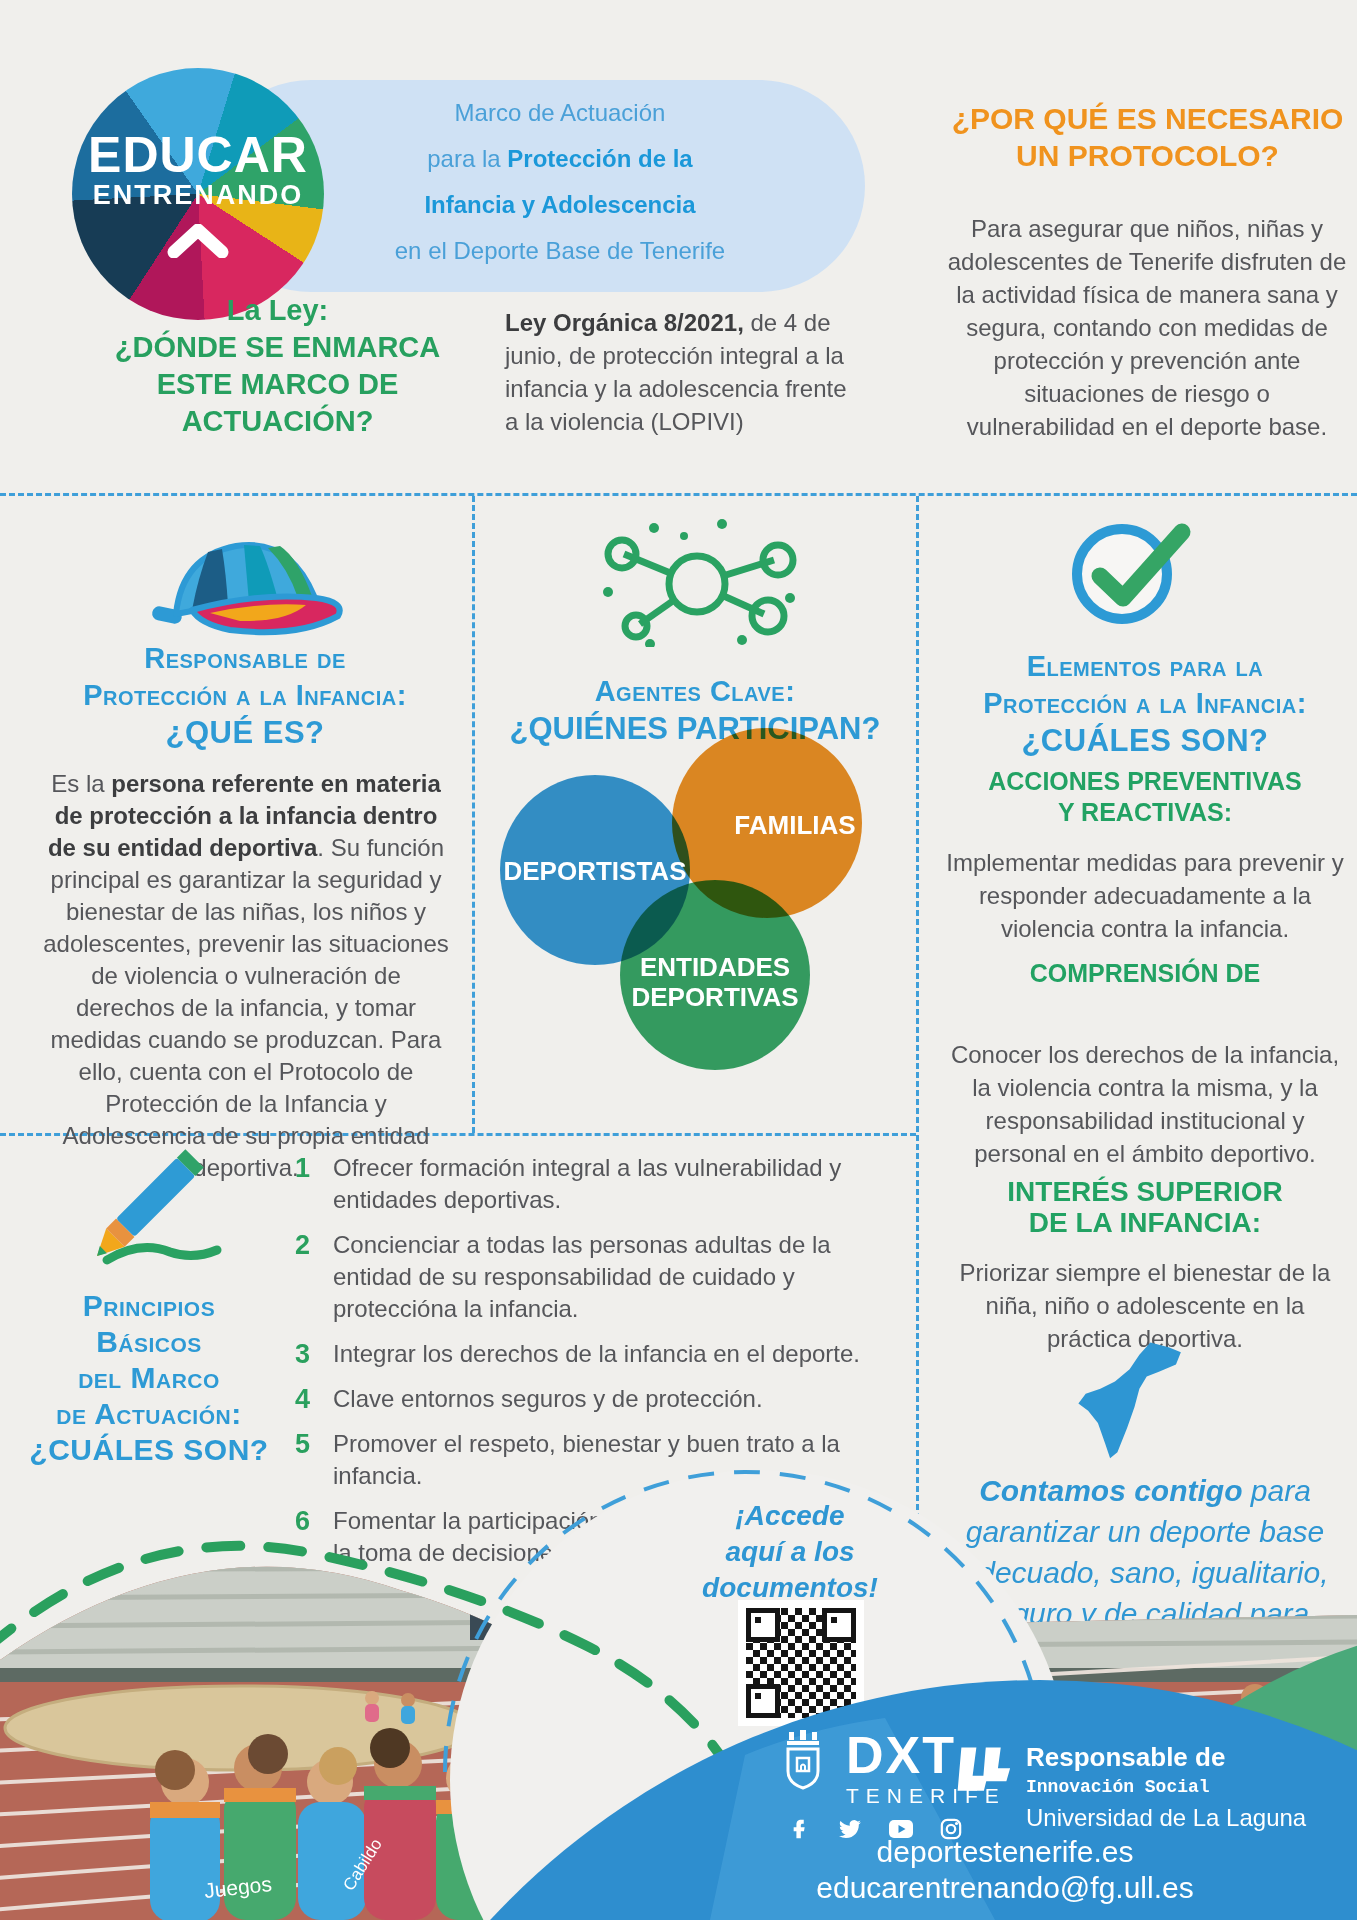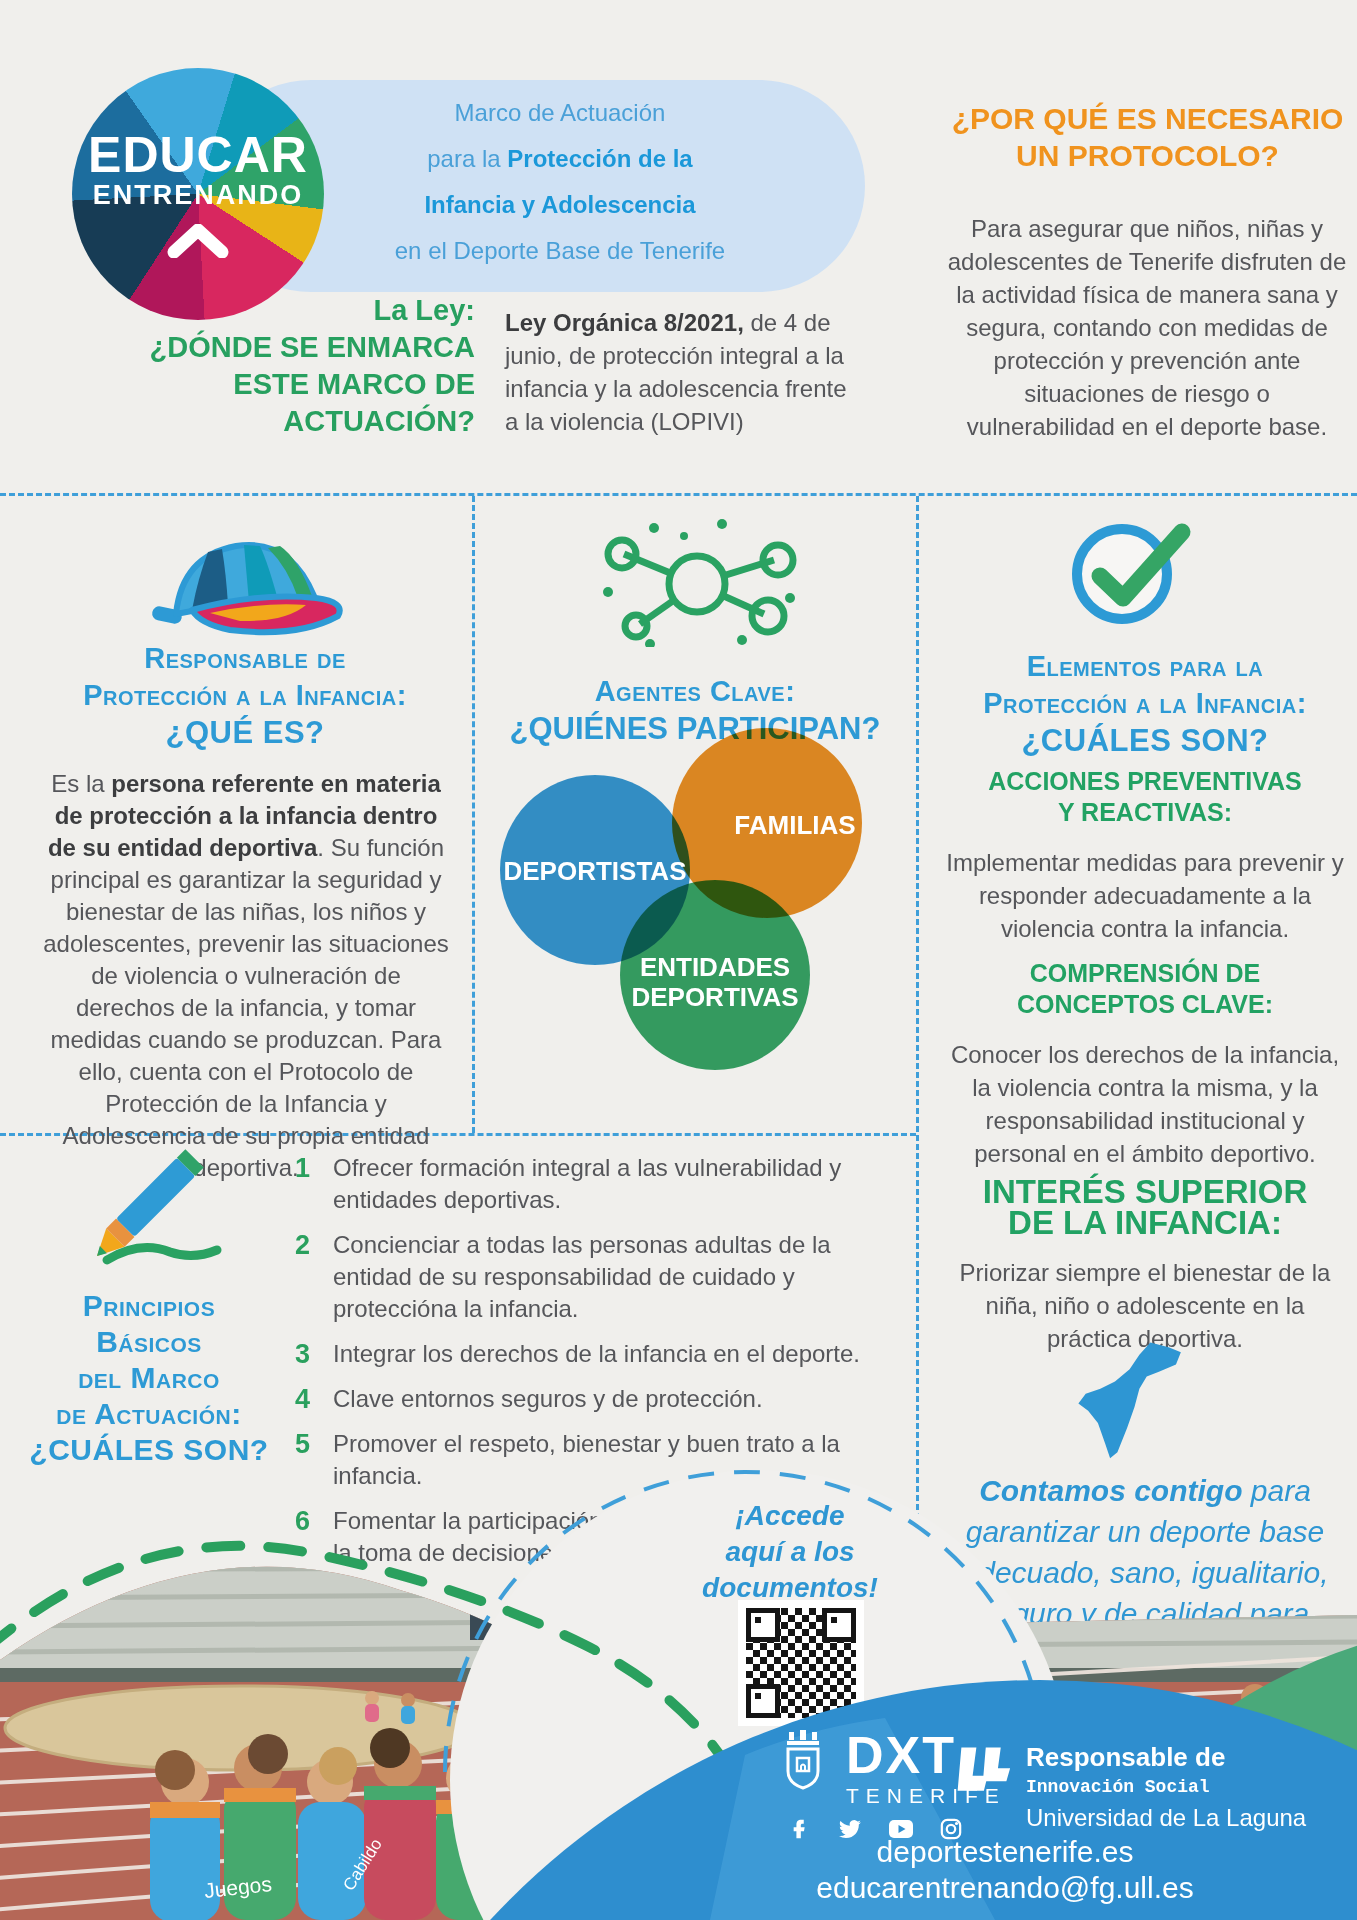--- a/index.html
+++ b/index.html
@@ -1,20 +1,20 @@
 <!DOCTYPE html>
 <html><head>
 <meta charset="utf-8">
 <style>
   html,body{margin:0;padding:0;background:#e4e2df;}
   .poster{position:relative;width:1357px;height:1920px;background:#f0efec;overflow:hidden;
           font-family:"Liberation Sans","DejaVu Sans",sans-serif;color:#55565a;}
   .abs{position:absolute;}
   .ctr{text-align:center;}
-  .rgt{text-align:right;}
+  .rgt{text-align:center;}
   .gray{color:#55565a;margin-top:16px;}
   .bluehead{color:#2d9ad5;font-weight:bold;}
   .sc{font-variant:small-caps;letter-spacing:.5px;}
   .greenhead{color:#22a263;font-weight:bold;}
   .orangehead{color:#f0931e;font-weight:bold;}
   .body24{font-size:24px;line-height:33px;}
   .hdash{border-top:3px dashed #3f9fd9;height:0;}
   .vdash{border-left:3px dashed #3f9fd9;width:0;}
   .pill{background:#cfe1f4;border-radius:110px;}
   .title-line{font-size:24px;line-height:46px;color:#4aa0d8;}
@@ -147,25 +147,24 @@
   </div>
 
   <div class="abs ctr greenhead" style="left:945px;top:766px;width:400px;font-size:25px;line-height:31px;">
     <div>ACCIONES PREVENTIVAS</div>
     <div>Y REACTIVAS:</div>
   </div>
   <div class="abs ctr body24 gray" style="left:945px;top:830px;width:400px;">Implementar medidas para prevenir y responder adecuadamente a la violencia contra la infancia.</div>
 
   <div class="abs ctr greenhead" style="left:945px;top:958px;width:400px;font-size:25px;line-height:31px;">
     <div>COMPRENSIÓN DE</div>
-    <div>CONCEPTOS CLAVE:</div>
   </div>
   <div class="abs ctr body24 gray" style="left:945px;top:1022px;width:400px;">Conocer los derechos de la infancia, la violencia contra la misma, y la responsabilidad institucional y personal en el ámbito deportivo.</div>
 
-  <div class="abs ctr greenhead" style="left:945px;top:1176px;width:400px;font-size:33px;line-height:31px;">
+  <div class="abs ctr greenhead" style="left:945px;top:1176px;width:400px;font-size:28px;line-height:31px;">
     <div>INTERÉS SUPERIOR</div>
     <div>DE LA INFANCIA:</div>
   </div>
   <div class="abs ctr body24 gray" style="left:945px;top:1240px;width:400px;">Priorizar siempre el bienestar de la niña, niño o adolescente en la práctica deportiva.</div>
 
   <svg class="abs" style="left:1072px;top:1340px;" width="125" height="122" viewBox="0 0 100 100">
     <path d="M63,2 L78,6 L88,10 L84,20 L70,26 L60,30 L54,40 L50,55 L44,72 L36,92 L30,97 L26,85 L20,68 L12,58 L4,52 L10,44 L22,40 L34,34 L46,24 L54,12 Z" fill="#2e96d3"></path>
   </svg>
 
   <div class="abs ctr italic-blue" style="left:938px;top:1470px;width:414px;font-size:30px;line-height:41px;">

